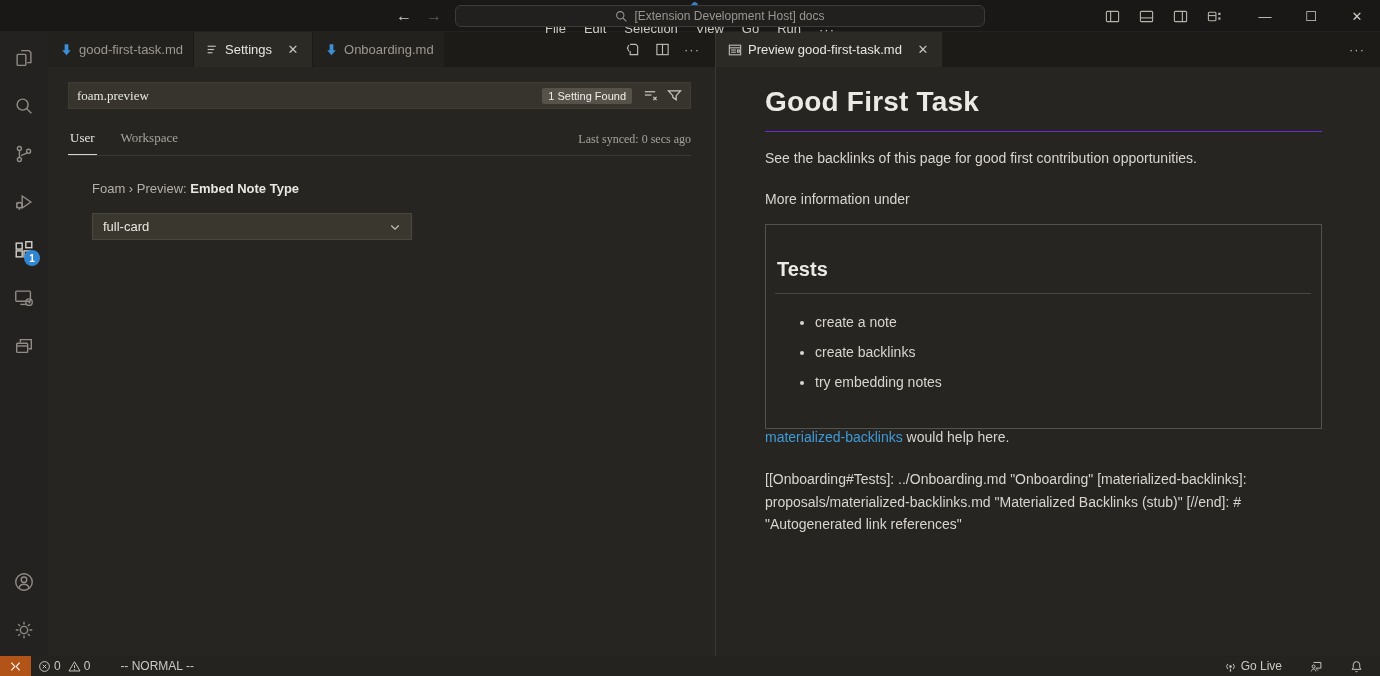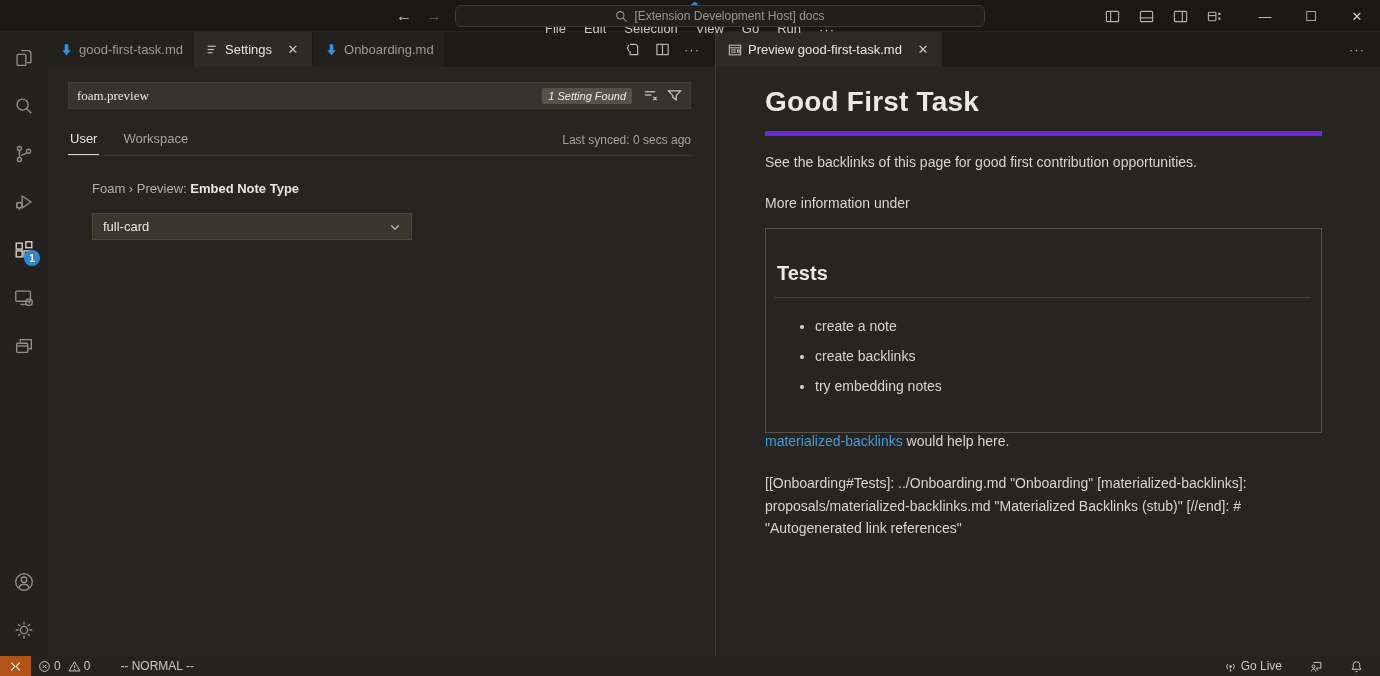--- a/index.html
+++ b/index.html
@@ -75,47 +75,47 @@
   .settings-search {
     position:absolute; left:20px; right:24px; top:15px; height:27px;
     background:#37342d; border:1px solid #3f3c34; display:flex; align-items:center;
   }
   .settings-search input {
     flex:1; background:transparent; border:none; outline:none; color:#e8e6e1;
     font-family:Liberation Serif, serif; font-size:13px; padding:0 8px;
   }
   .result-badge {
     background:#56524a; color:#f0eee9; font-size:11px; padding:2px 6px; border-radius:2px;
-    white-space:nowrap; margin-right:6px;font-style:italic;
+    white-space:nowrap; margin-right:6px;
   }
   .search-icon-btn { width:24px; height:22px; display:flex; align-items:center; justify-content:center; color:#cac7c0; border-radius:3px; }
   .settings-search .last { margin-right:4px; }
 
   .scope-row {
     position:absolute; left:20px; right:24px; top:57px; height:32px;
-    display:flex; align-items:flex-end; border-bottom:1px solid #3a3832; padding-bottom:0;
+    display:flex; align-items:flex-end; border-bottom:1px solid #3a3832; padding-bottom:0;font-family:Liberation Serif, serif;
   }
   .scope-tab { font-size:13px; color:#a6a39c; padding:0 2px 8px 2px; margin-right:22px; border-bottom:1.5px solid transparent; }
   .scope-tab.active { color:#e8e6e1; border-bottom-color:#d7d4ce; }
   .scope-spacer { flex:1; }
   .last-synced { font-size:12px; color:#a6a39c; padding-bottom:8px; }
 
   .setting-item { position:absolute; left:44px; top:114px; }
   .setting-title { font-size:13px; color:#b3b0a9; }
   .setting-title b { color:#e9e7e2; font-weight:bold; }
   .setting-select {
     margin-top:17px; width:320px; height:27px; background:#3a372f; border:1px solid #4a473f;
     display:flex; align-items:center; justify-content:space-between; padding:0 10px;
     color:#e8e6e1; font-size:13px; cursor:default;
   }
   .setting-select .chev { color:#c5c2bb; }
 
   
   .preview-body { flex:1; background:#272521; overflow:hidden; padding:19px 58px 0 49px; font-size:14px; color:#d8d5cf; }
-  .md-h1 { font-size:28px; font-weight:bold; color:#eceae5; padding-bottom:13px; border-bottom:5px solid #6d28d9; letter-spacing:0.2px; }
+  .md-h1 { font-size:28px; font-weight:bold; color:#eceae5; padding-bottom:13px; border-bottom:1px solid #6d28d9; letter-spacing:0.2px; }
   .md-p1 { margin-top:18px; }
   .md-p2 { margin-top:25px; }
   .md-box { margin-top:17px; border:1px solid #55524b; padding:33px 10px 27px 9px; }
   .md-h2 { font-size:20px; font-weight:bold; color:#eceae5; padding:0 0 12px 2px; border-bottom:1px solid #4a4740; }
   .md-box ul { margin-top:17px; padding-left:40px; }
   .md-box li { margin-bottom:8px; line-height:22px; }
   .md-link-para { }
   .md-link { color:#3e9bd8; cursor:pointer; }
   .md-footer { margin-top:23px; line-height:22.5px; max-width:560px; }
 

